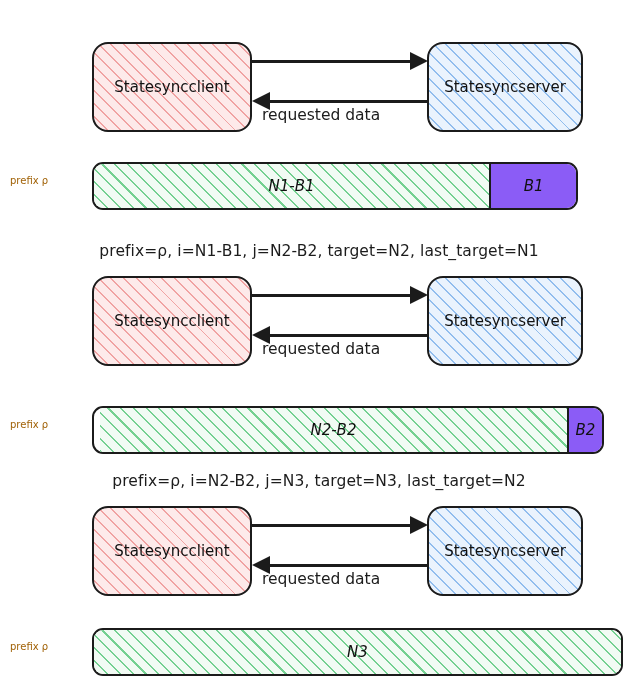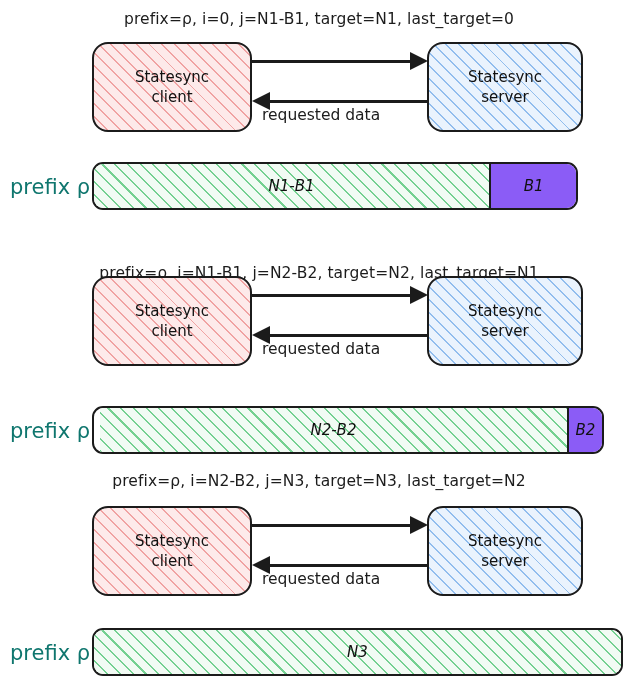--- a/index.html
+++ b/index.html
@@ -41,21 +41,21 @@
     width: 638px;
     height: 92px;
   }
 
   .node {
     position: absolute;
     box-sizing: border-box;
     border: 2.6px solid #1b1b1b;
     border-radius: 16px;
     display: flex;
-    flex-direction: column;
+    flex-direction: row;
     align-items: center;
     justify-content: center;
     font-size: 15px;
     line-height: 1.35;
     color: #111;
     text-align: center;
   }
   .node span { position: relative; z-index: 2; }
 
   .node-client {
@@ -119,22 +119,22 @@
   
   .barrow {
     position: absolute;
     left: 0;
     height: 48px;
   }
   .prefix-label {
     position: absolute;
     left: 10px;
     top: 13px;
-    font-size: 21px;
-    color: #0f766e;
+    font-size: 10px;
+    color: #a16207;
     white-space: nowrap;
   }
   .bar {
     position: absolute;
     box-sizing: border-box;
     top: 0;
     height: 48px;
     border: 2.8px solid #1b1b1b;
     border-radius: 11px;
     background: #ffffff;
@@ -165,21 +165,20 @@
   }
   .seg-white { background: #8b5cf6; }
   .seg-last { border-right: none; }
   .seg span { position: relative; z-index: 2; }
 </style>
 </head>
 <body>
 
 <div class="stage">
 
-  <div class="caption" style="top:10px;">prefix=ρ, i=0, j=N1-B1, target=N1, last_target=0</div>
 
   <div class="seq" style="top:42px;">
     <div class="node node-client">
       <span>Statesync</span>
       <span>client</span>
     </div>
     <div class="node node-server">
       <span>Statesync</span>
       <span>server</span>
     </div>
@@ -195,21 +194,21 @@
     <div class="bar" id="bar-1" style="left: 92px; width: 486px;">
         <div class="seg seg-green" style="width: 82.4%;">
           <span>N1-B1</span>
         </div>
         <div class="seg seg-white seg-last" style="width: 17.6%;">
           <span>B1</span>
         </div>
       </div>
   </div>
 
-  <div class="caption" style="top:242px;margin-top:22px;">prefix=ρ, i=N1-B1, j=N2-B2, target=N2, last_target=N1</div>
+  <div class="caption" style="top:242px;">prefix=ρ, i=N1-B1, j=N2-B2, target=N2, last_target=N1</div>
 
   <div class="seq" style="top:276px;">
     <div class="node node-client">
       <span>Statesync</span>
       <span>client</span>
     </div>
     <div class="node node-server">
       <span>Statesync</span>
       <span>server</span>
     </div>

